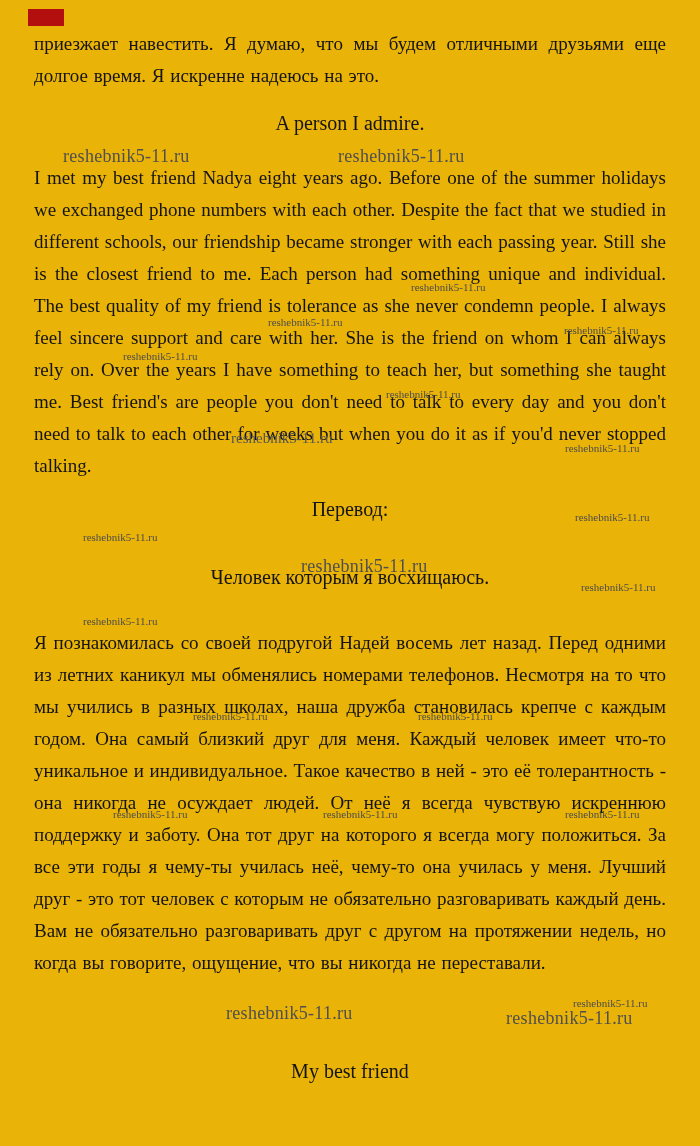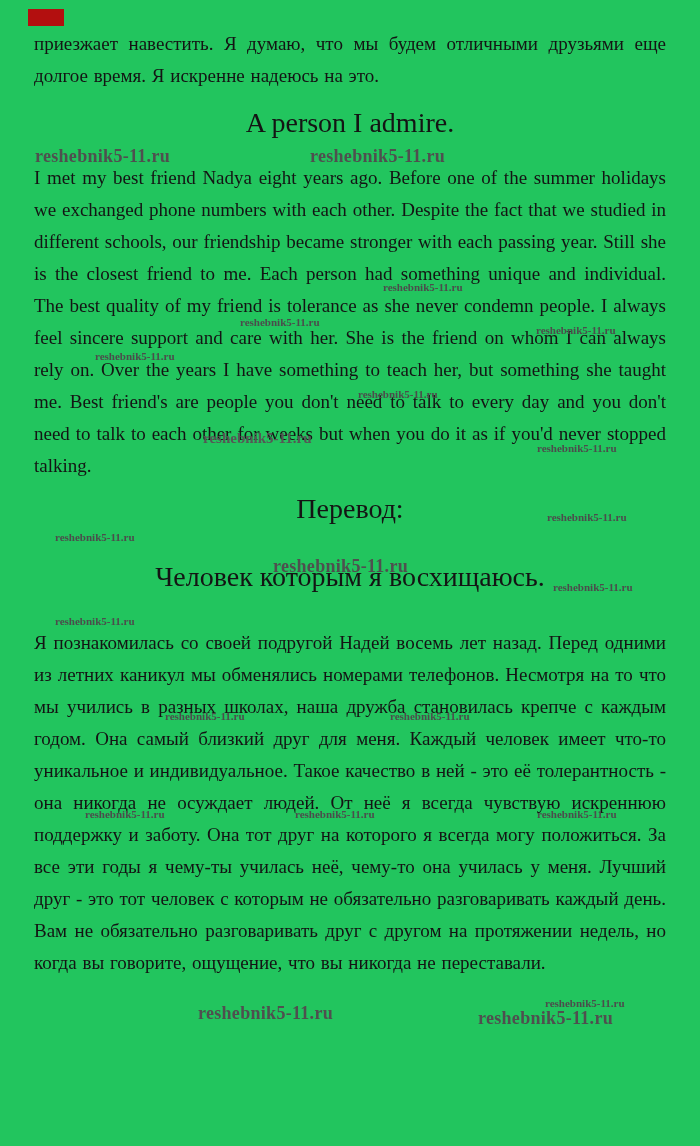--- a/index.html
+++ b/index.html
@@ -1,35 +1,35 @@
 <!DOCTYPE html>
 <html><head>
 <meta charset="utf-8">
 <style>
   html, body { margin:0; padding:0; background:#ffffff; }
   .page {
-    position:relative; width:700px; height:1146px; background:#22c55e;
+    position:relative; width:700px; height:1146px; background:#eab308;
     font-family:"Liberation Serif", serif; color:#141414; overflow:hidden;
   }
   .red-stamp {
     position:absolute; left:28px; top:9px; width:36px; height:17px;
     background:#b30f0f;
   }
   .para {
     position:absolute; left:34px; width:632px;
     text-align:justify; font-size:19px; line-height:32px;
     word-spacing:1px;
   }
   .centered {
     position:absolute; left:0; width:700px; text-align:center;
-    font-size:28px; line-height:26px;
+    font-size:20px; line-height:26px;
   }
   .wm {
     position:absolute; white-space:nowrap;
-    font-family:"Liberation Serif", serif; font-weight:700;
+    font-family:"Liberation Serif", serif; font-weight:400;margin-left:28px;
   }
   .wm-lg { font-size:18px; color:#4f4f4f; letter-spacing:0.3px; }
   .wm-md { font-size:15px; color:#565656; }
   .wm-sm { font-size:11px; color:#4c4c4c; }
 </style>
 </head>
 <body>
 
 <div class="page">
 
@@ -65,14 +65,15 @@
   <span class="wm wm-sm" style="left:165px; top:710px;">reshebnik5-11.ru</span>
   <span class="wm wm-sm" style="left:390px; top:710px;">reshebnik5-11.ru</span>
   <span class="wm wm-sm" style="left:85px; top:808px;">reshebnik5-11.ru</span>
   <span class="wm wm-sm" style="left:295px; top:808px;">reshebnik5-11.ru</span>
   <span class="wm wm-sm" style="left:537px; top:808px;">reshebnik5-11.ru</span>
 
   <span class="wm wm-sm" style="left:545px; top:997px;">reshebnik5-11.ru</span>
   <span class="wm wm-lg" style="left:198px; top:1003px;">reshebnik5-11.ru</span>
   <span class="wm wm-lg" style="left:478px; top:1008px;">reshebnik5-11.ru</span>
 
+  <div class="centered" style="top:1058px;">My best friend</div>
 
 </div>
 
 </body></html>

